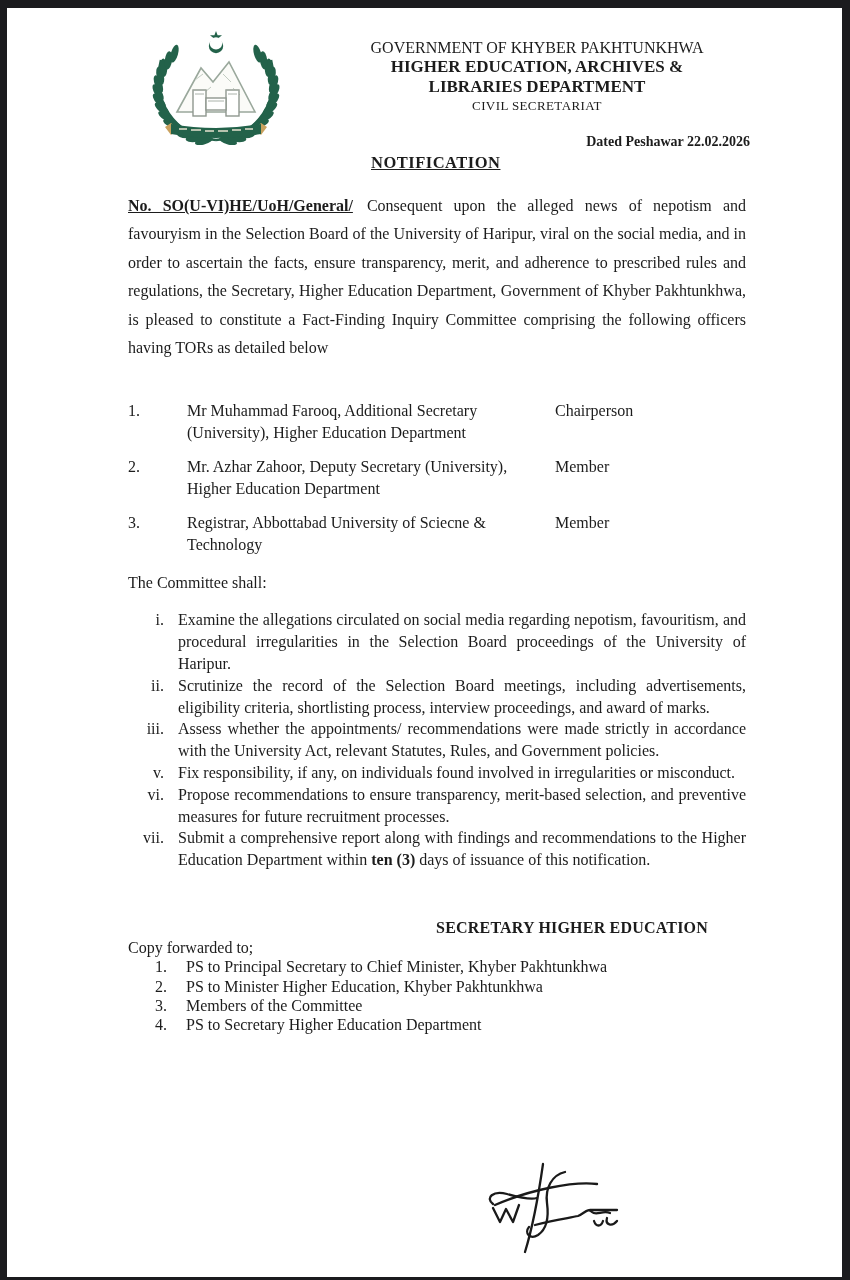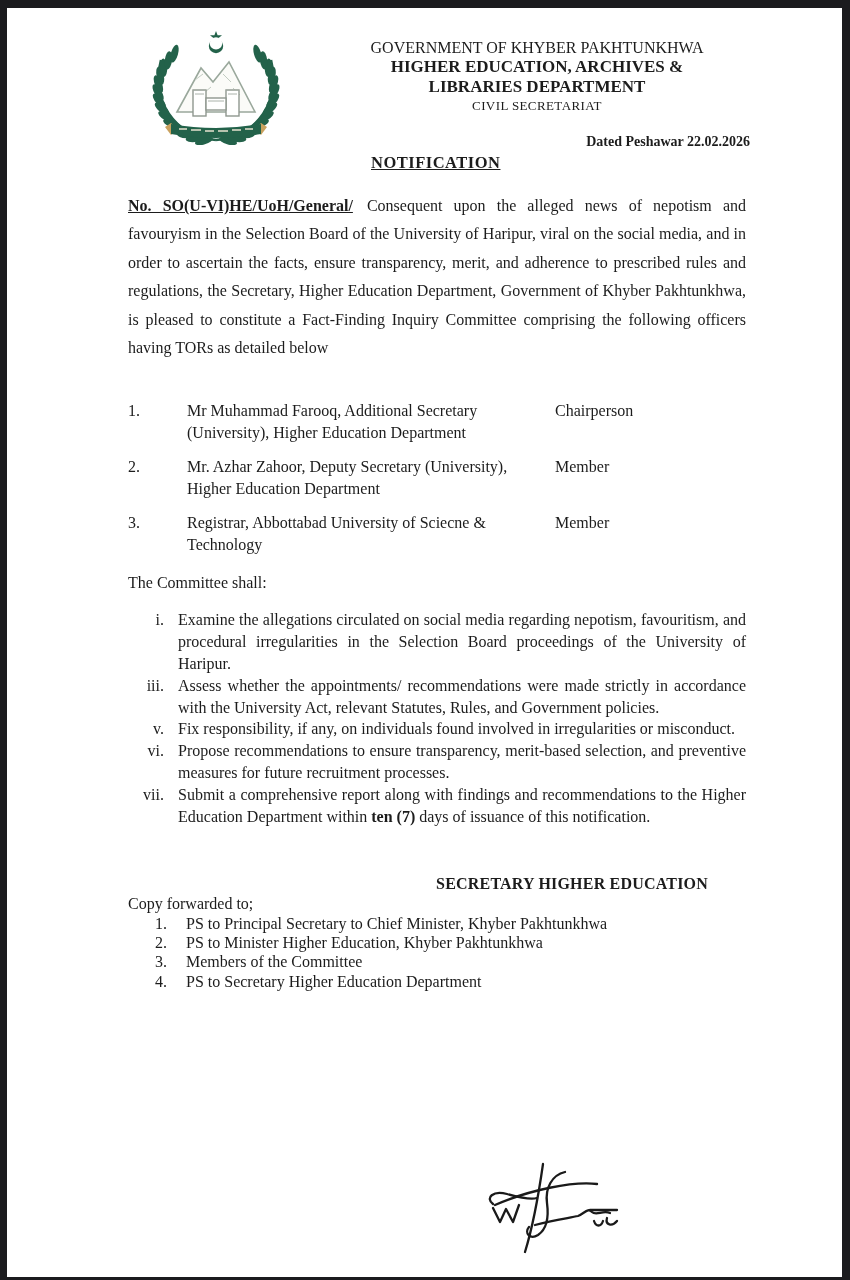--- a/index.html
+++ b/index.html
@@ -158,34 +158,38 @@
     </div>
 
     <div class="tors-intro">The Committee shall:</div>
 
     <div class="torlist">
       <div class="trow">
         <span class="tnum">i.</span>
         <span class="ttext">Examine the allegations circulated on social media regarding nepotism, favouritism, and procedural irregularities in the Selection Board proceedings of the University of Haripur.</span>
       </div>
       <div class="trow">
+        <span class="tnum">ii.</span>
+        <span class="ttext">Scrutinize the record of the Selection Board meetings, including advertisements, eligibility criteria, shortlisting process, interview proceedings, and award of marks.</span>
+      </div>
+      <div class="trow">
         <span class="tnum">iii.</span>
         <span class="ttext">Assess whether the appointments/ recommendations were made strictly in accordance with the University Act, relevant Statutes, Rules, and Government policies.</span>
       </div>
       <div class="trow">
         <span class="tnum">v.</span>
         <span class="ttext">Fix responsibility, if any, on individuals found involved in irregularities or misconduct.</span>
       </div>
       <div class="trow">
         <span class="tnum">vi.</span>
         <span class="ttext">Propose recommendations to ensure transparency, merit-based selection, and preventive measures for future recruitment processes.</span>
       </div>
       <div class="trow">
         <span class="tnum">vii.</span>
-        <span class="ttext"><span>Submit a comprehensive report along with findings and recommendations to the Higher Education Department within </span><b>ten (7)</b><span> days of issuance of this notification.</span></span>
+        <span class="ttext"><span>Submit a comprehensive report along with findings and recommendations to the Higher Education Department within </span><b>ten (3)</b><span> days of issuance of this notification.</span></span>
       </div>
     </div>
 
     <div class="secretary">SECRETARY HIGHER EDUCATION</div>
     <div class="copyhead">Copy forwarded to;</div>
 
     <div>
       <div class="copyrow">
         <span>1.</span>
         <span>PS to Principal Secretary to Chief Minister, Khyber Pakhtunkhwa</span>

